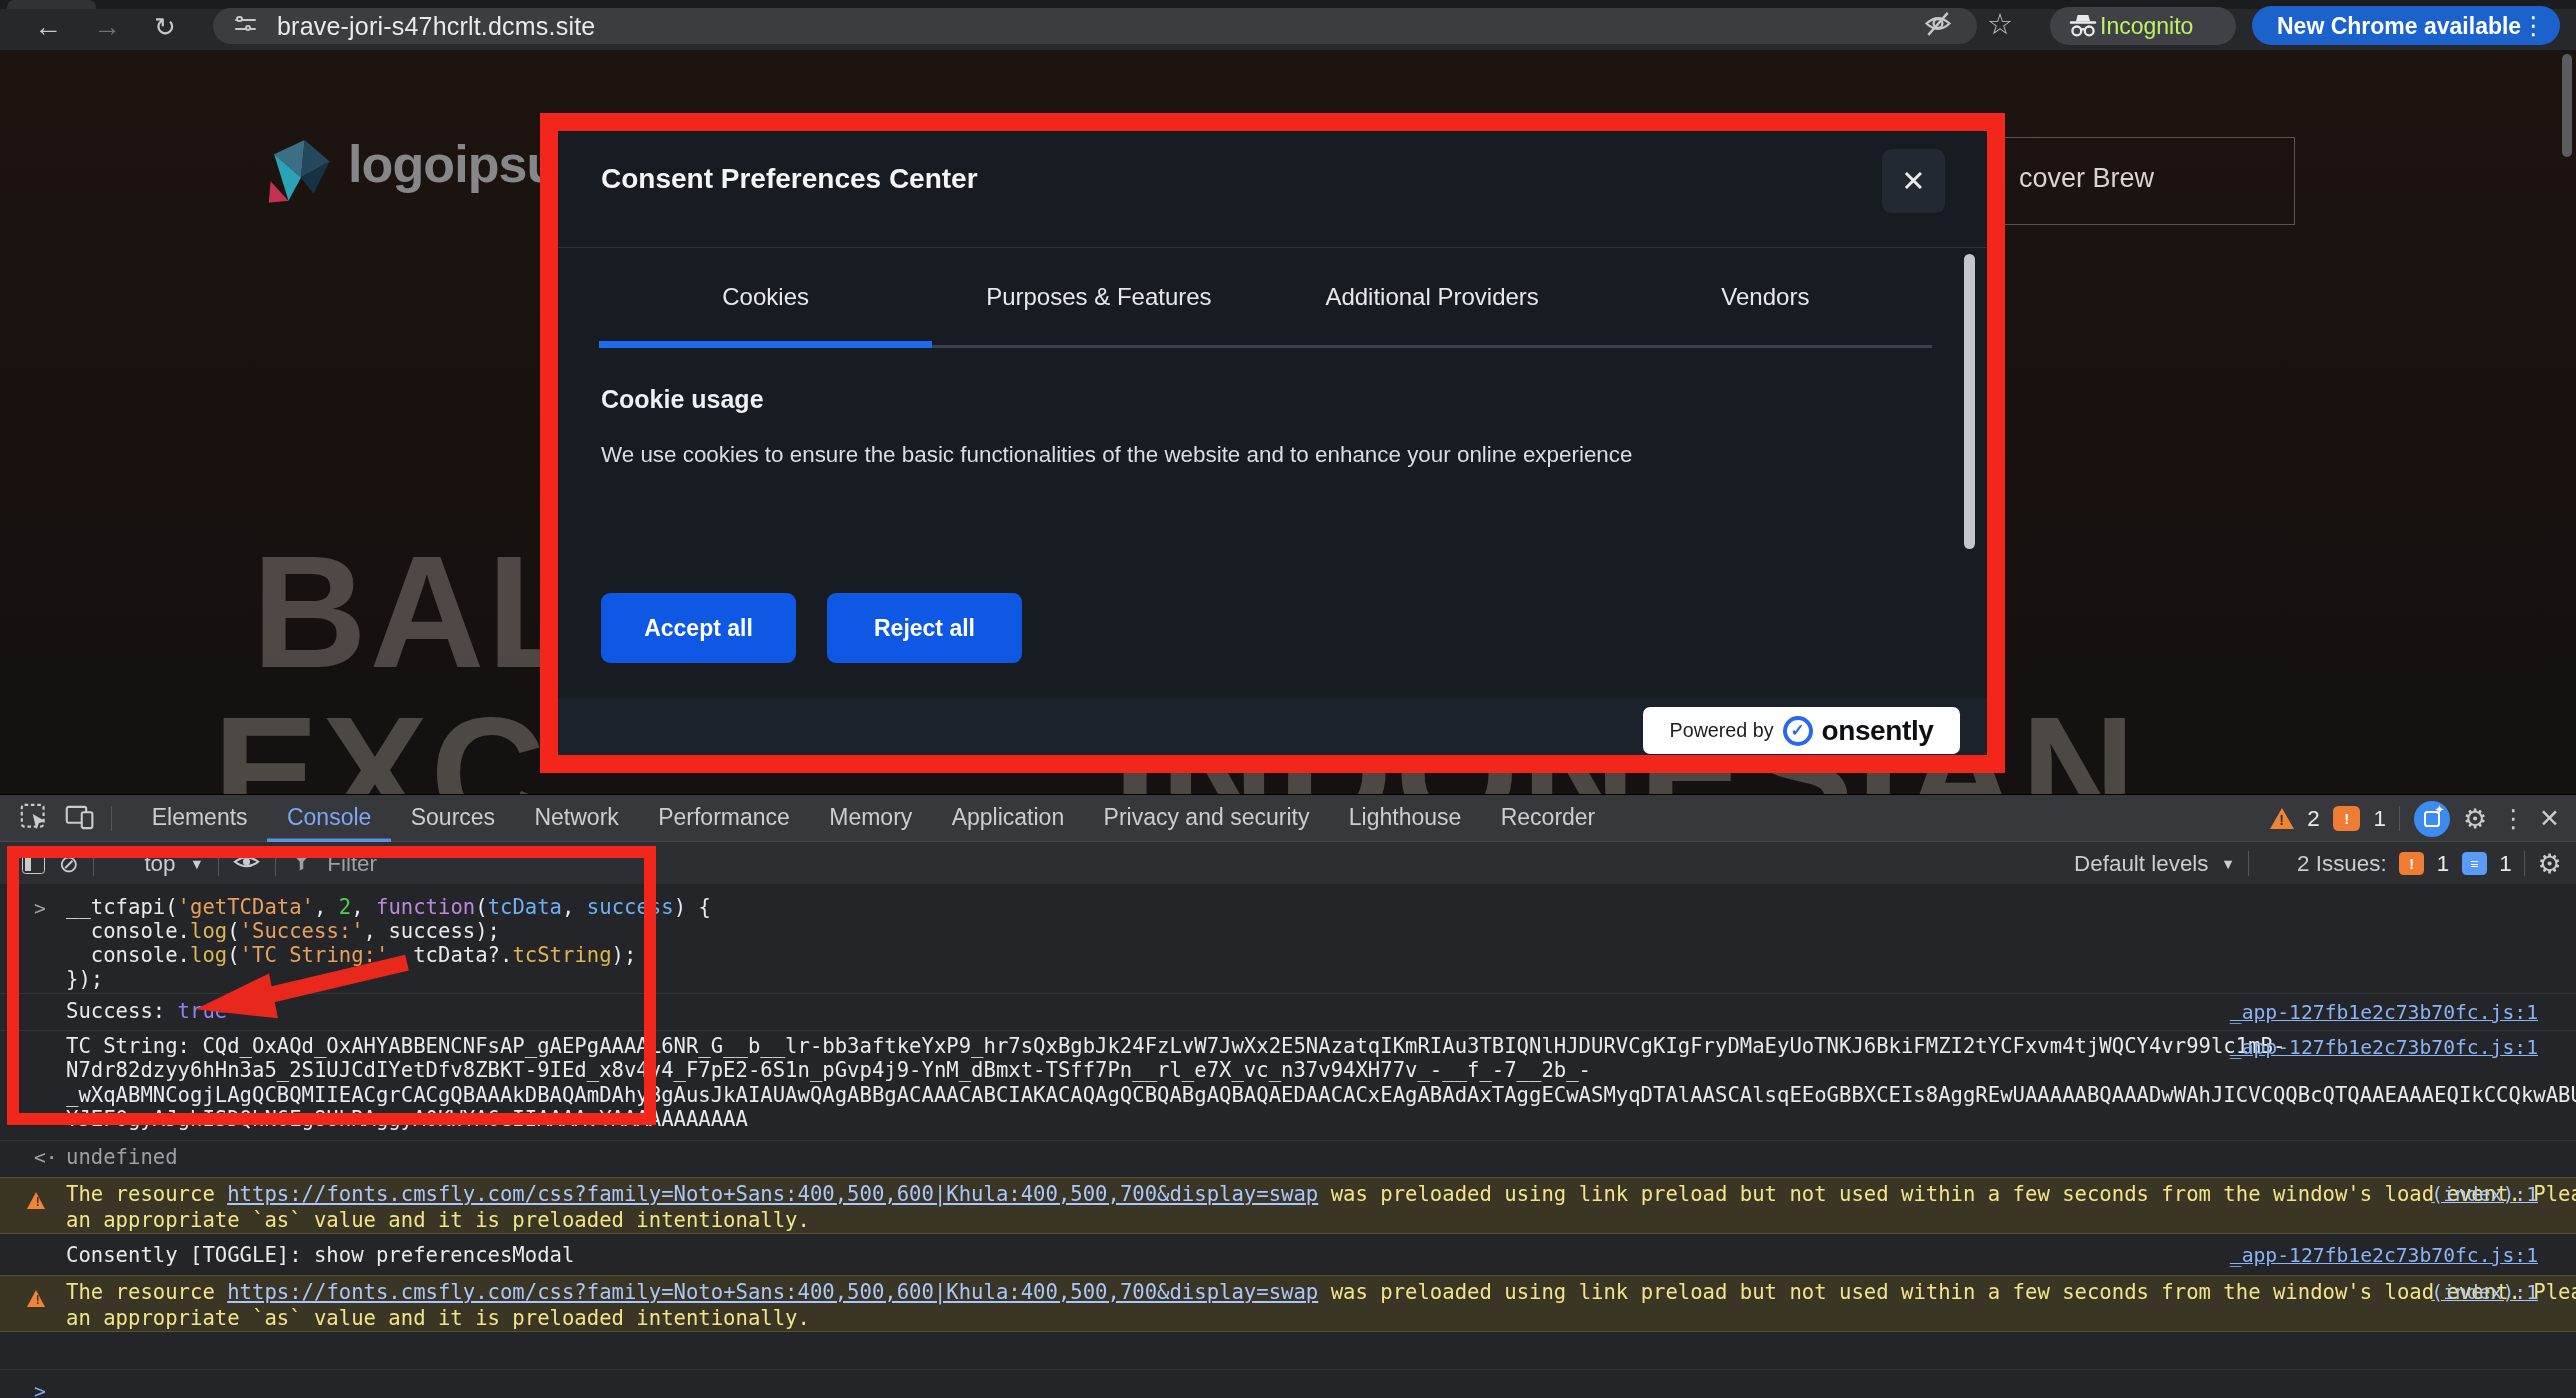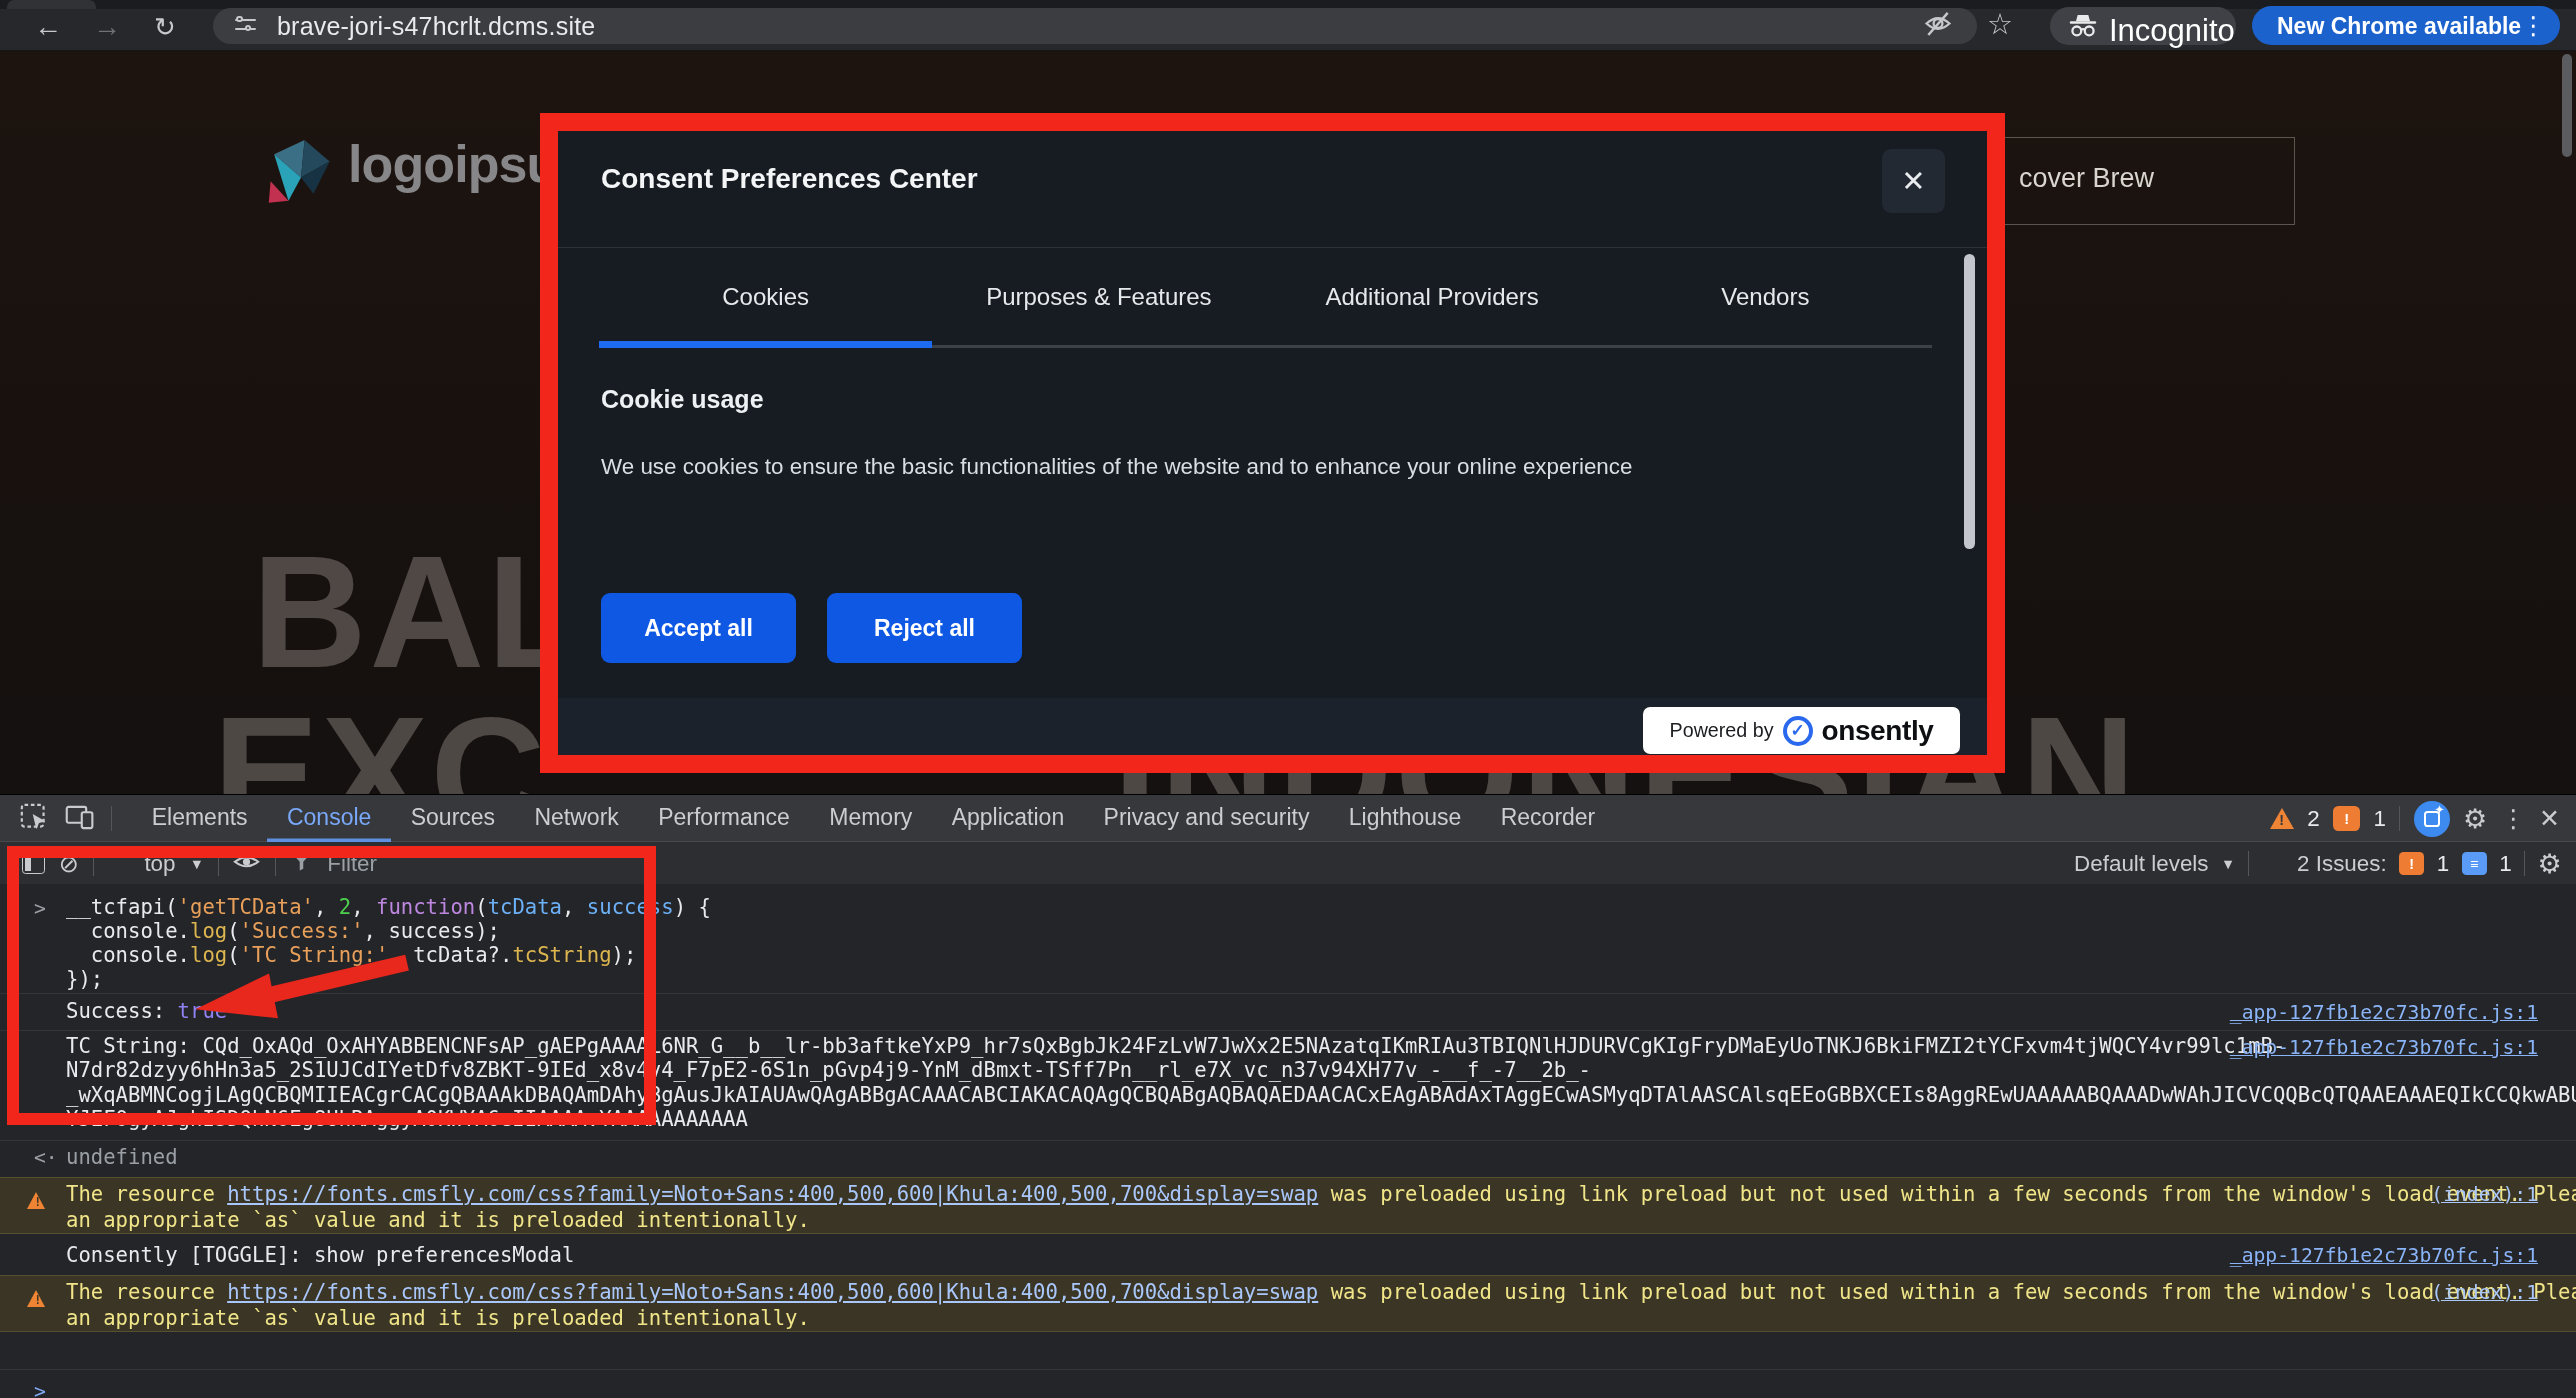--- a/index.html
+++ b/index.html
@@ -20,21 +20,21 @@
   .tune-icon .ln { position:absolute; left:0; width:21.5px; height:2.7px; background:#c6c8cb; border-radius:1.8px; }
   .tune-icon .ln.a { top:2.7px; } .tune-icon .ln.b { top:11.6px; }
   .tune-icon .dot { position:absolute; width:6.3px; height:6.3px; border-radius:50%; background:#3b3d41; border:2.7px solid #c6c8cb; }
   .tune-icon .dot.a { left:1.8px; top:0px; } .tune-icon .dot.b { left:10.7px; top:9px; }
   .url-text { position:absolute; left:64px; top:3.6px; font-size:25px; color:#e9eaec; letter-spacing:0.2px; }
   .chrome-icon { position:absolute; top:11.6px; color:#c6c8cb; }
   .eye-off { left:1923px; top:9px; }
   .star { left:1987px; font-size:29px; top:7.2px; }
   .incog-pill { position:absolute; left:2050px; top:7.2px; width:186px; height:38px; background:#3f4146; border-radius:19px; }
   .incog-icon { position:absolute; left:18px; top:7.2px; }
-  .incog-label { position:absolute; left:59px; top:6.3px; font-size:31px; color:#ffffff; }
+  .incog-label { position:absolute; left:50px; top:6.3px; font-size:23px; color:#bef264; }
   .update-pill { position:absolute; left:2252px; top:6.3px; width:308px; height:39px; background:#1b62cd; border-radius:19.7px; }
   .update-label { position:absolute; left:25px; top:7.2px; font-size:23px; font-weight:600; color:#ffffff; }
   .kebab { position:absolute; right:14.3px; top:4.5px; font-size:25px; color:#ffffff; }
 
   
   .page { position:absolute; left:0; top:52px; width:2576px; height:742px;
           background:linear-gradient(180deg,#1d1410 0%, #18110e 55%, #141110 100%); overflow:hidden; }
   .site-logo { position:absolute; left:267px; top:82px; }
   .logo-mark { position:absolute; left:0; top:3.6px; }
   .logo-text { position:absolute; left:81px; top:0; font-size:52px; font-weight:700; color:#87878a; letter-spacing:-0.9px; }
@@ -53,21 +53,21 @@
   .cm-title { position:absolute; left:43px; top:32px; font-size:28px; font-weight:600; color:#f3f5f7; }
   .cm-close { position:absolute; left:1324px; top:18px; width:63px; height:64px; background:#232932; border-radius:9px; }
   .cm-close-x { position:absolute; left:0; top:0; width:100%; height:100%; display:flex; align-items:center; justify-content:center; font-size:29px; color:#e9ecef; }
   .cm-divider { position:absolute; left:0; top:116px; width:100%; height:0.9px; background:#2c323a; }
   .cm-tabs { position:absolute; left:41px; top:117px; width:1333px; height:97px; display:flex; }
   .cm-tab { flex:1; text-align:center; line-height:97px; font-size:24px; color:#e6e9ec; }
   .cm-tab-rule { position:absolute; left:41px; top:214px; width:1333px; height:2.7px; background:#3b4149; }
   .cm-tab-active { position:absolute; left:41px; top:210px; width:333px; height:7.2px; background:#1e6bf2; }
   .cm-scroll-thumb { position:absolute; left:1406px; top:123px; width:10.7px; height:295px; background:#c3c7cd; border-radius:5.4px; }
   .cm-heading { position:absolute; left:43px; top:254px; font-size:25px; font-weight:700; color:#eef1f4; }
-  .cm-body { position:absolute; left:43px; top:311px; font-size:22.4px; color:#d9dee3;margin-top:12px; }
+  .cm-body { position:absolute; left:43px; top:311px; font-size:22.4px; color:#d9dee3; }
   .cm-btn { position:absolute; top:462px; height:70px; border-radius:9px; font-size:23px; font-weight:600; color:#ffffff;
             display:flex; align-items:center; justify-content:center; font-family:"Liberation Sans",sans-serif; }
   .cm-accept { left:43px; width:195px; background:#0f58e4; }
   .cm-reject { left:269px; width:195px; background:#0f58e4; }
   .cm-save { left:1114px; top:460px; width:272px; height:73px; background:#272d36; color:#f2f4f6; }
   .cm-footer { position:absolute; left:0; top:567px; width:100%; height:57px; background:#1c222b; }
   .cm-powered { position:absolute; left:1085px; top:576px; width:317px; height:47px; background:#ffffff; border-radius:7.2px;
                 display:flex; align-items:center; justify-content:center; gap:9px; }
   .cm-powered-label { font-size:19.7px; color:#1c1d20; }
   .consently-icon { width:30px; height:30px; border-radius:50%; border:4.5px solid #2a69ee; display:flex; align-items:center; justify-content:center;

